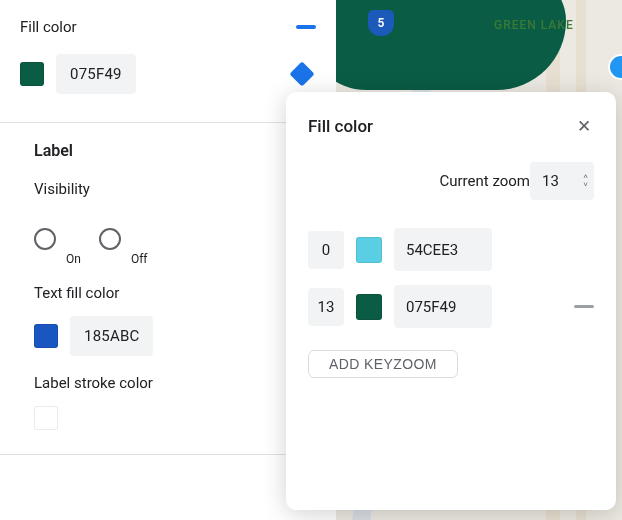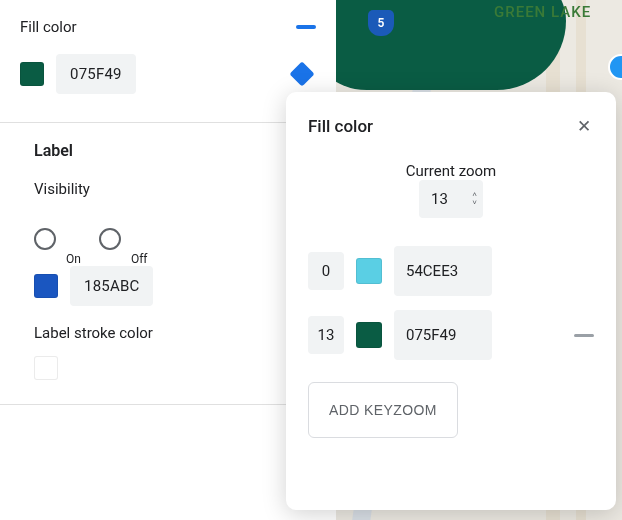--- a/index.html
+++ b/index.html
@@ -48,21 +48,21 @@
     overflow: hidden;
   }
   .map-road1 { position: absolute; left: 50px; top: -20px; width: 18px; height: 600px; background: #d9dfe6; border-radius: 9px; transform: rotate(8deg);}
   .map-road2 { position: absolute; left: 210px; top: -20px; width: 14px; height: 600px; background: #e7e0d2;}
   .map-road3 { position: absolute; left: 240px; top: -20px; width: 10px; height: 600px; background: #e7e0d2;}
   .map-shape {
     position: absolute; left: -30px; top: -40px; width: 260px; height: 130px;
     background: #0a5c44; border-radius: 60px 90px 80px 70px / 60px 70px 80px 70px;
   }
   .map-label-green {
-    position: absolute; left: 158px; top: 3px; font-size: 15px; font-weight: 500;
+    position: absolute; left: 158px; top: 18px; font-size: 12px; font-weight: 500;
     color: #3a7a37; letter-spacing: 1px; white-space: nowrap;
   }
   .map-label-dge {
     position: absolute; left: 6px; top: 80px; font-size: 15px; font-weight: 500;
     color: #8a8475; letter-spacing: 1px; margin-top: 20px;
   }
   .map-shield {
     position: absolute; left: 32px; top: 10px; width: 26px; height: 26px;
     background: #1b5ab8; border-radius: 5px 5px 12px 12px; display:flex;
     align-items:center; justify-content:center; color:#fff; font-size:12px; font-weight:600;
@@ -74,44 +74,44 @@
 
   .popup {
     position: absolute; left: 286px; top: 92px; width: 330px; height: 418px;
     background: #fff; border-radius: 10px; box-shadow: 0 4px 24px rgba(0,0,0,.18);
     padding: 24px 22px 22px 22px;
   }
   .popup-head { display: flex; align-items: center; justify-content: space-between; margin-bottom: 26px; }
   .popup-title { font-size: 17px; font-weight: 500; }
   .close-x { width: 20px; height: 20px; cursor: pointer; color: #5f6368; display:flex; align-items:center; justify-content:center;}
   .close-x::before { content: "✕"; font-size: 17px; line-height: 1; }
-  .zoom-row { display: flex; align-items: center; justify-content: flex-end; margin-bottom: 28px; flex-direction: column; }
+  .zoom-row { display: flex; align-items: center; justify-content: flex-end; margin-bottom: 28px; }
   .zoom-label { font-size: 15px; }
   .zoom-field {
     width: 64px; height: 38px; background: #f1f3f4; border-radius: 4px;
     display: flex; align-items: center; justify-content: space-between; padding: 0 6px 0 12px;
     font-size: 15px;
   }
   .zoom-arrows { display: flex; flex-direction: column; line-height: 6px; font-size: 8px; color: #5f6368; gap:2px; cursor:pointer;}
   .stops { display: flex; flex-direction: column; gap: 14px; margin-bottom: 22px; }
   .stop-row { display: flex; align-items: center; gap: 12px; }
   .zoom-box {
     width: 36px; height: 38px; background: #f1f3f4; border-radius: 4px;
     display: flex; align-items: center; justify-content: center; font-size: 15px;
   }
   .stop-swatch { width: 26px; height: 26px; border-radius: 3px; border: 1px solid rgba(0,0,0,.08); }
   .hex-box {
-    flex: 0 0 98px; height: 50px; background: #f1f3f4; border-radius: 4px;
+    flex: 0 0 98px; height: 43px; background: #f1f3f4; border-radius: 4px;
     display: flex; align-items: center; padding: 0 12px; font-size: 15px;
   }
   .filler { flex: 1; }
   .remove-line { width: 20px; height: 3px; background: #9aa0a6; border-radius: 2px; cursor:pointer;}
   .remove-placeholder { width: 20px; }
   .add-btn {
-    height: 56px; padding: 0 20px; border: 1px solid #dadce0; border-radius: 6px;
+    height: 28px; padding: 0 20px; border: 1px solid #dadce0; border-radius: 6px;
     background: #fff; color: #5f6368; font-size: 14px; font-weight: 500;
     letter-spacing: .4px; display: inline-flex; align-items: center; cursor: pointer;
   }
 </style>
 </head>
 <body>
 
 <div class="left-panel">
 
   <div class="section fill-section">
@@ -133,20 +133,21 @@
       <div class="radio-opt">
         <span class="radio-circle"></span>
         <span class="radio-text">On</span>
       </div>
       <div class="radio-opt">
         <span class="radio-circle"></span>
         <span class="radio-text">Off</span>
       </div>
     </div>
 
+    <div class="sub-label">Text fill color</div>
     <div class="color-row">
       <span class="swatch" style="background:#1a56c0"></span>
       <span class="value-box">185ABC</span>
     </div>
 
     <div class="sub-label">Label stroke color</div>
     <div class="color-row">
       <span class="swatch" style="background:#ffffff"></span>
     </div>
   </div>

